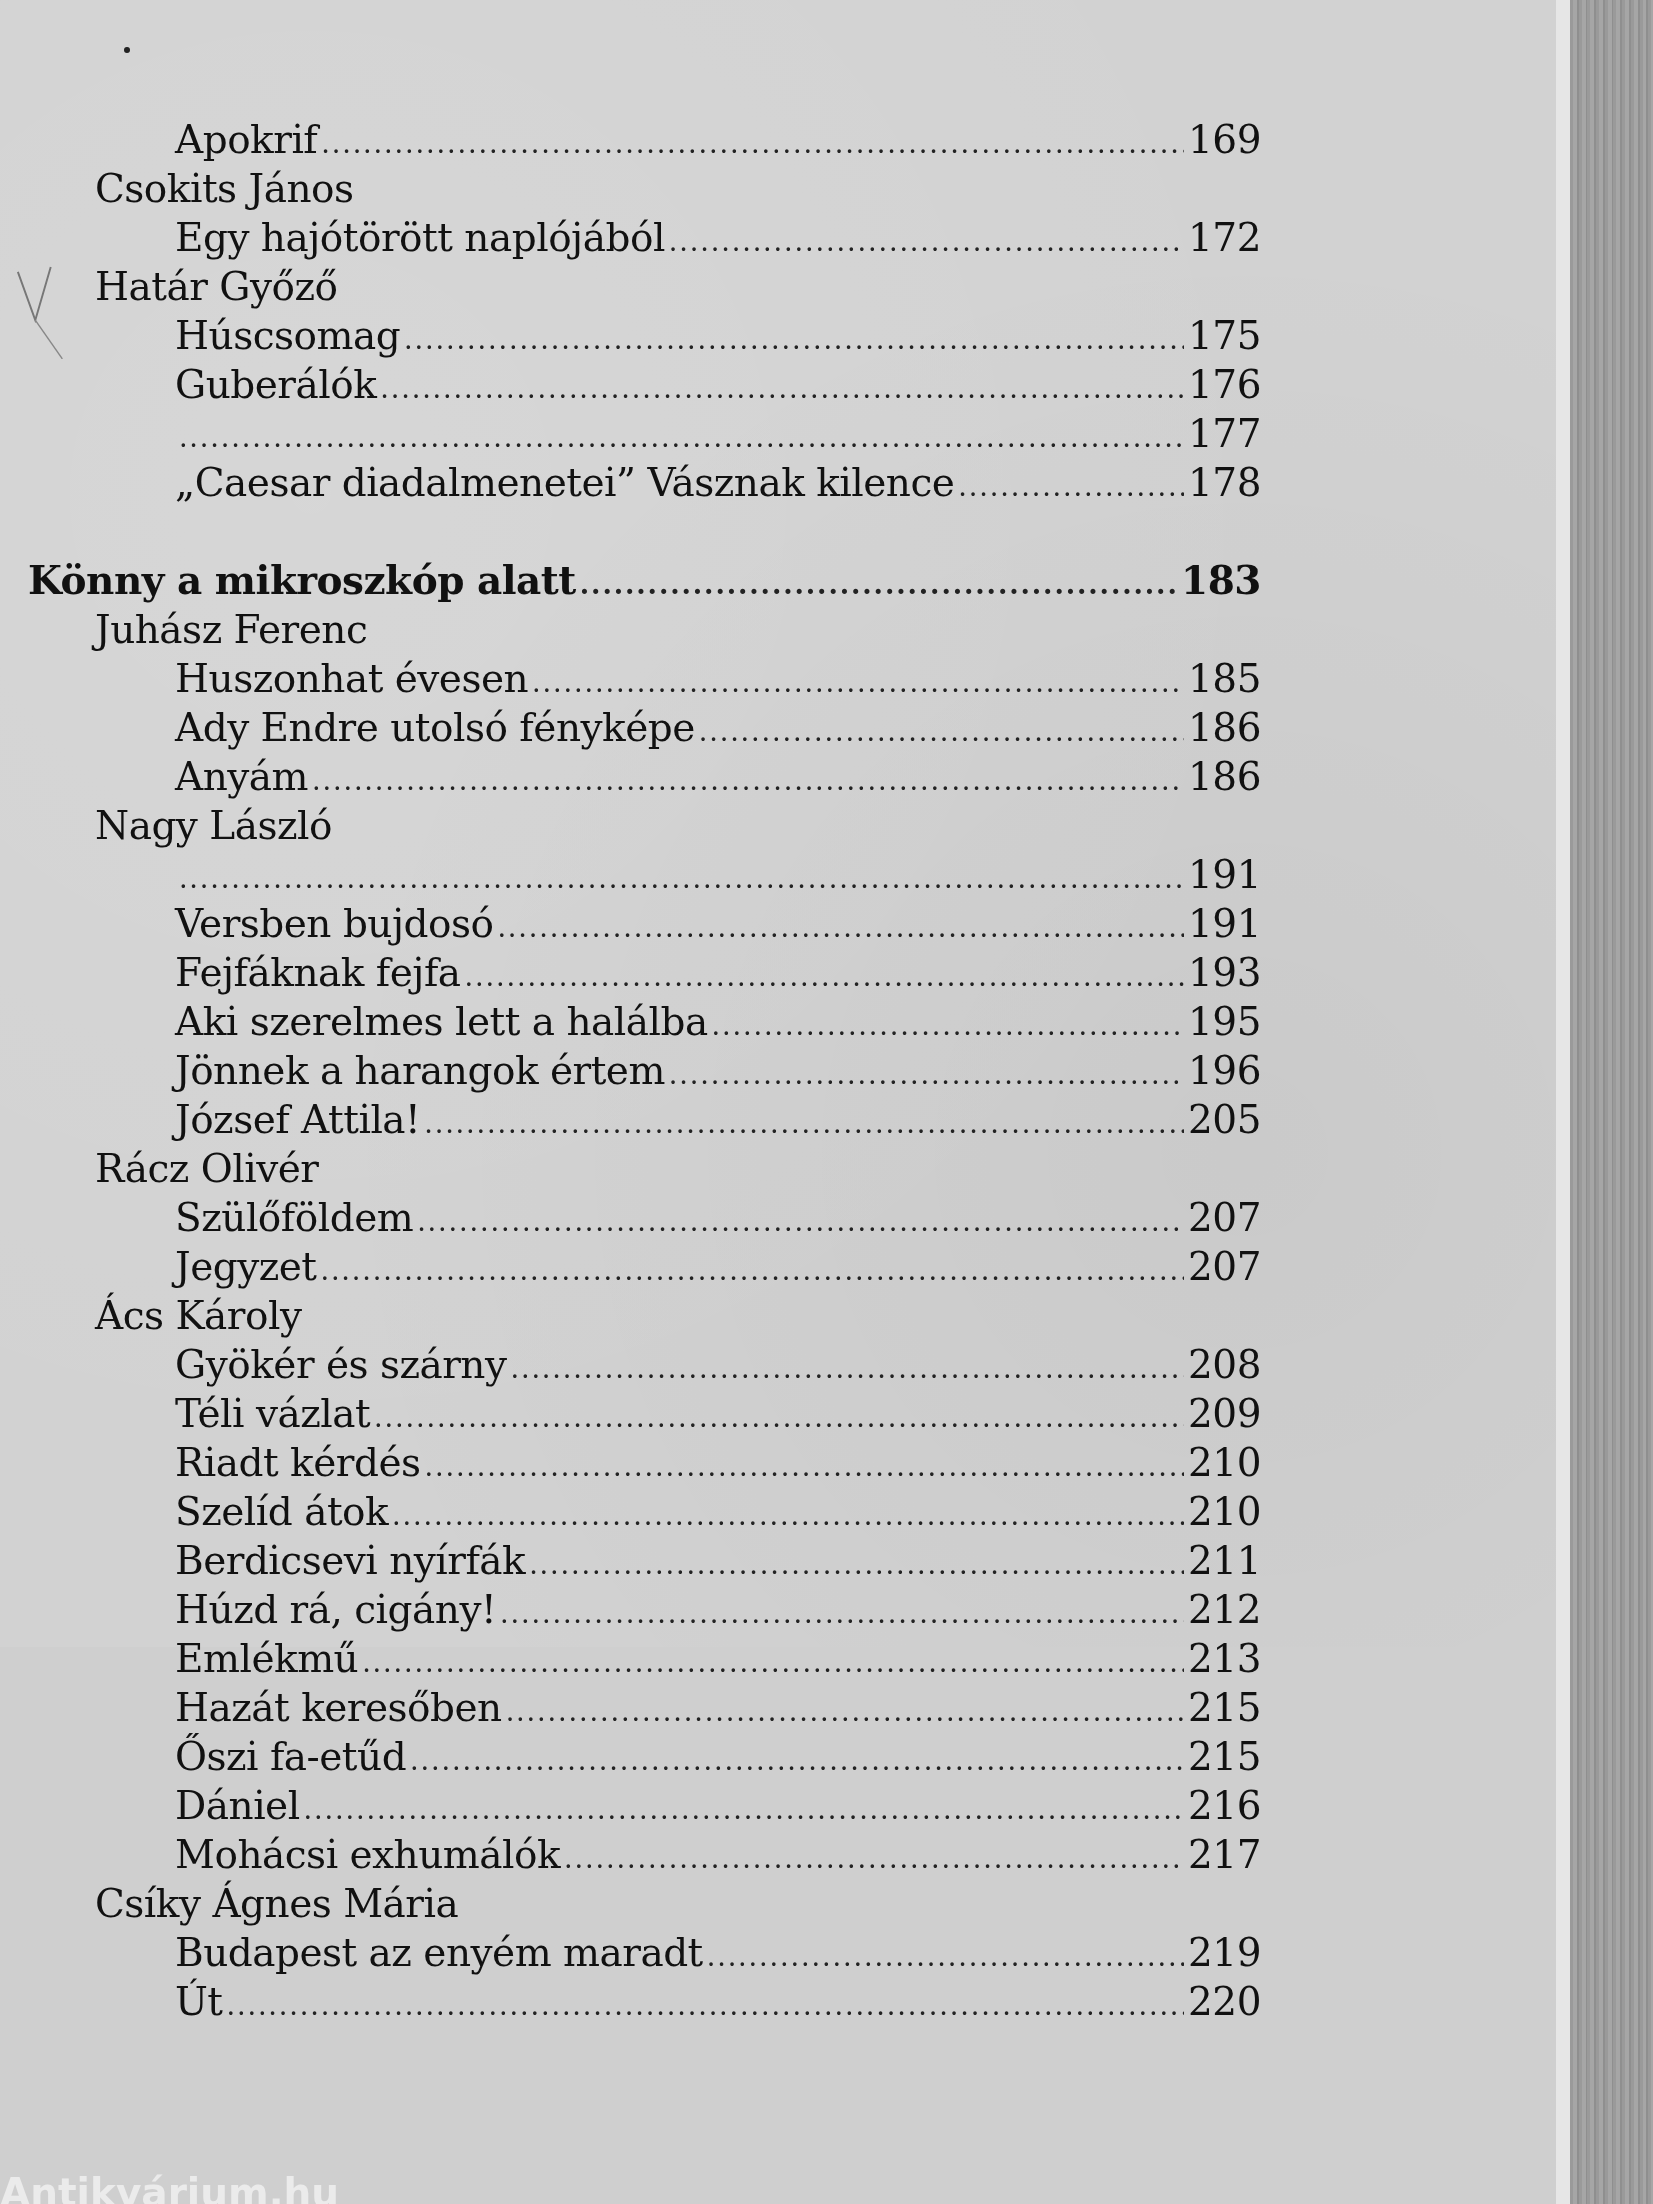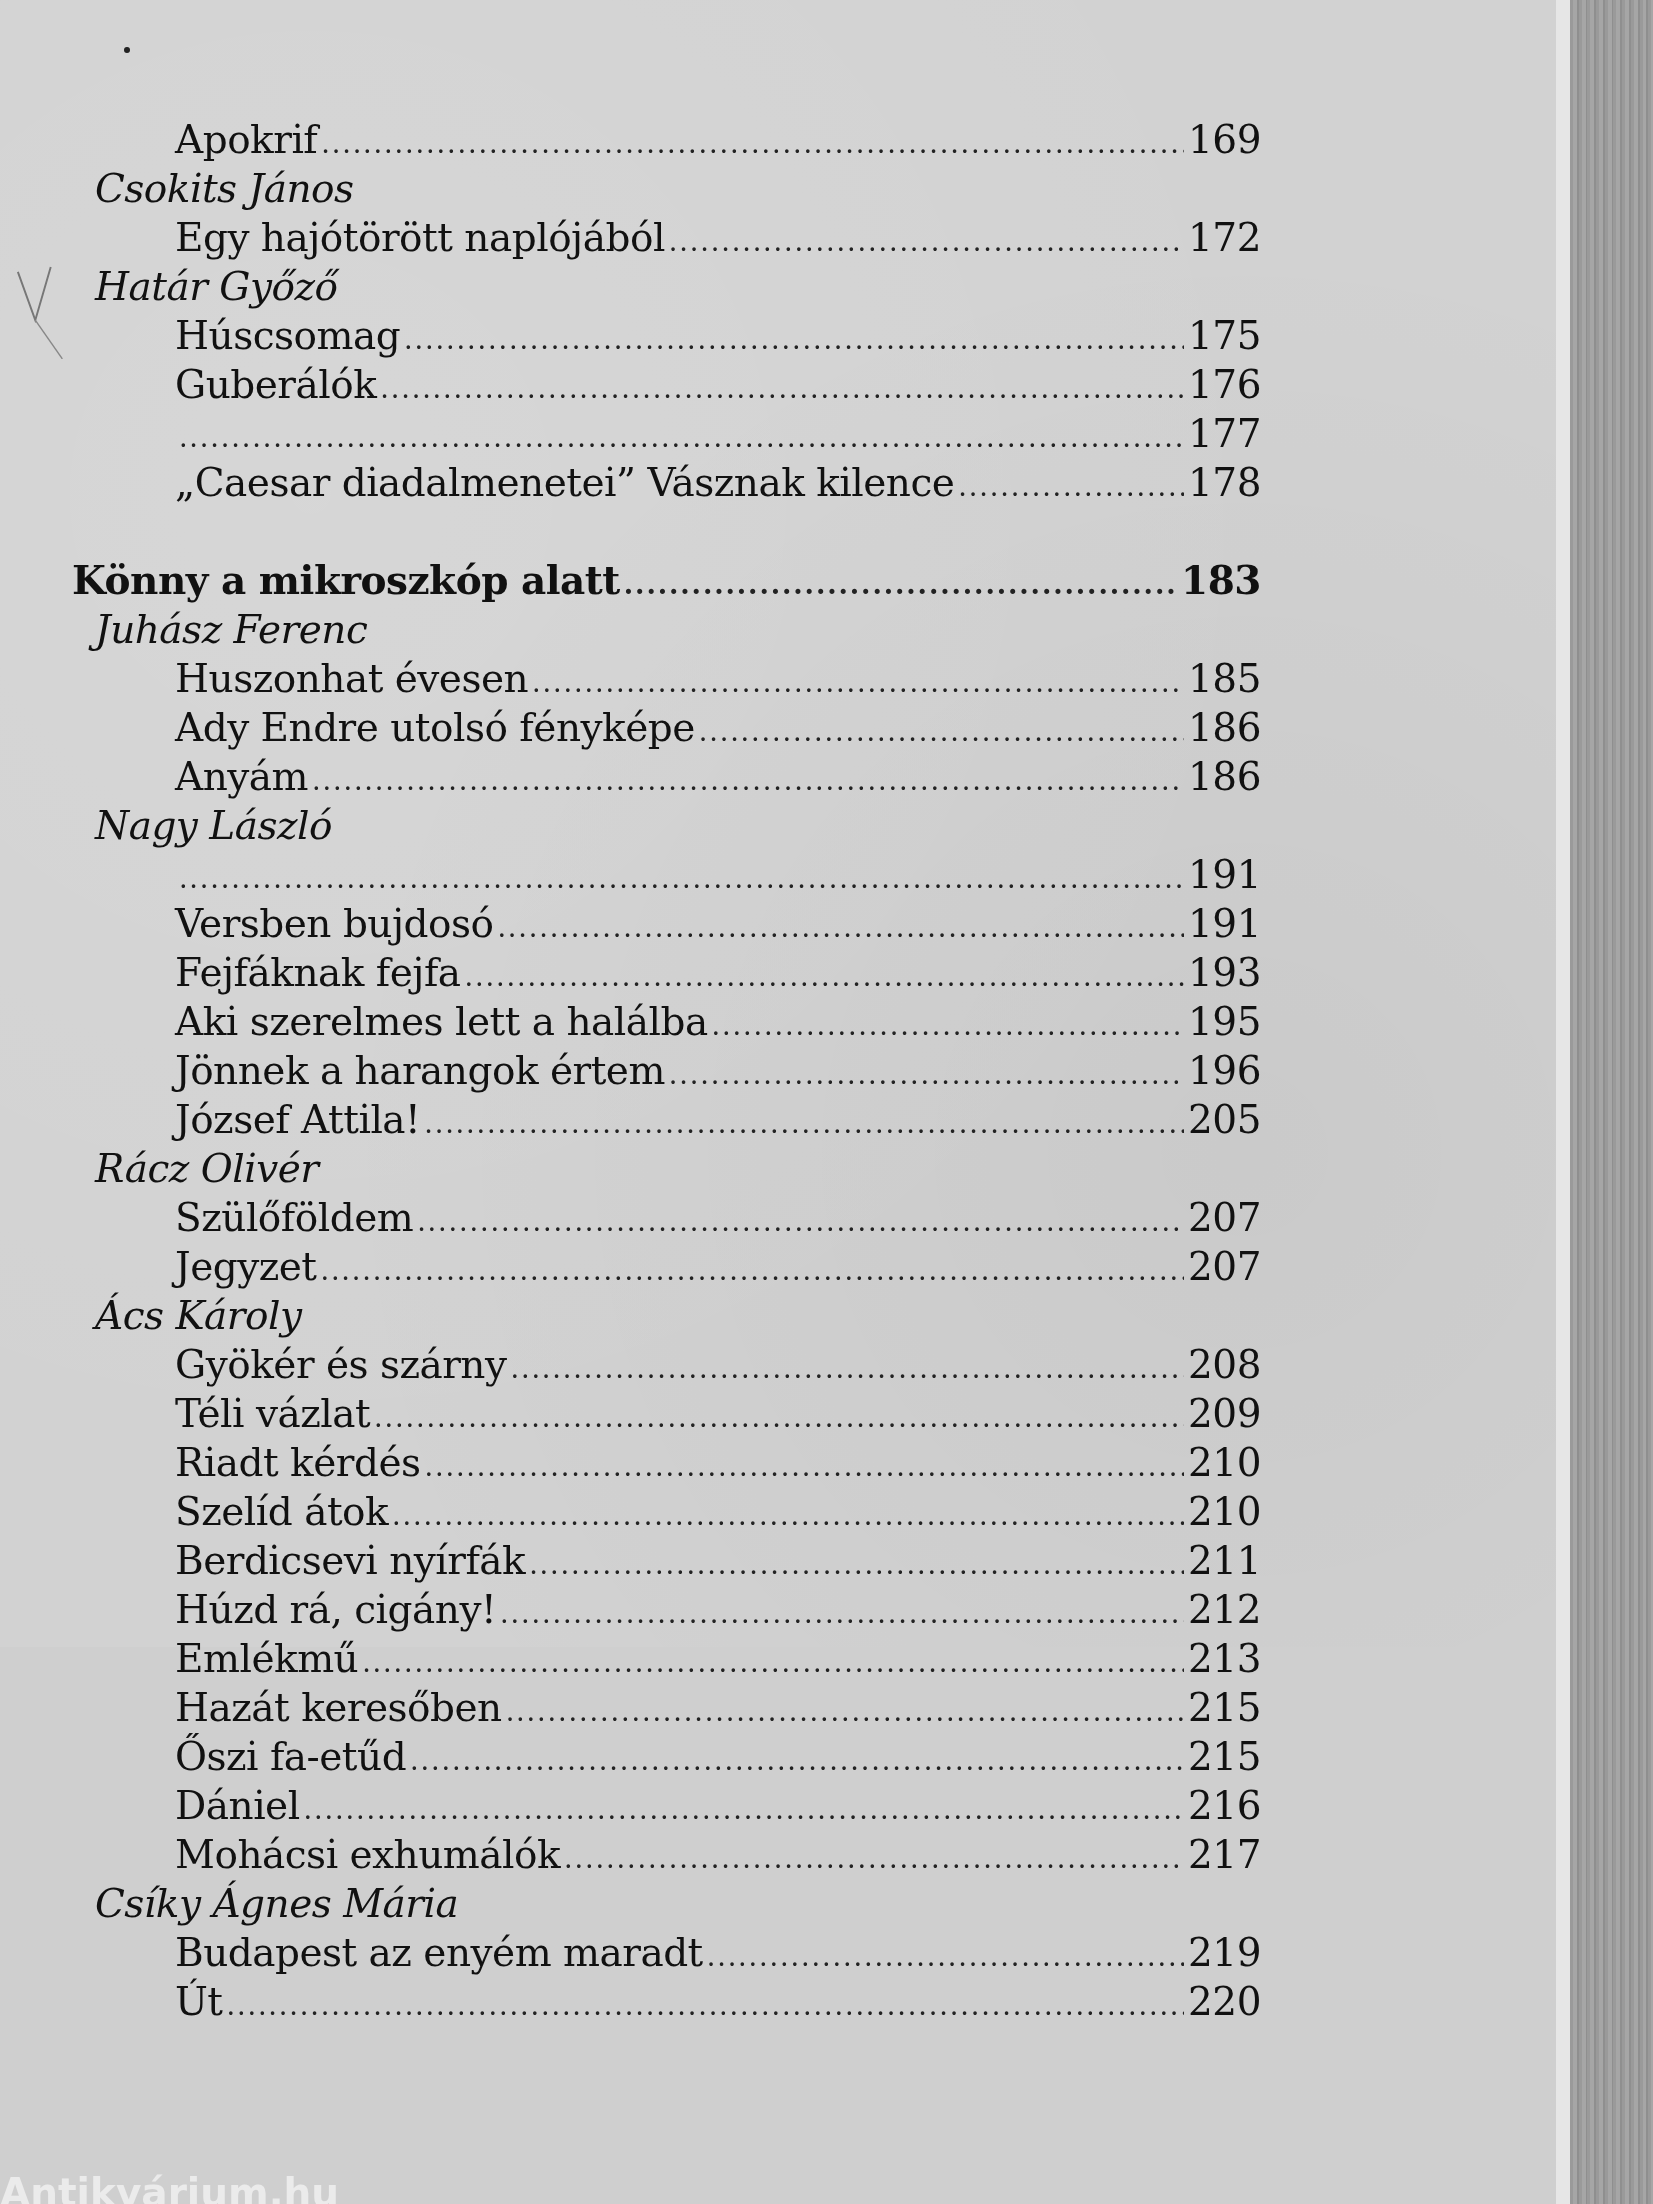--- a/index.html
+++ b/index.html
@@ -42,22 +42,22 @@
   .row.gap { height: 49px; }
   .row .title { white-space: nowrap; }
   .row .leader {
     flex: 1; overflow: hidden; white-space: nowrap; margin: 0 3.9px;
     font-size: 27px; letter-spacing: 1.9px; color: #222;
   }
   .row .leader::before {
     content: "..........................................................................................................................................................................................";
   }
   .row .page-num { white-space: nowrap; }
-  .lvl0 { padding-left: 72px; }
-  .lvl1 { padding-left: 95px; font-style: italic; }
+  .lvl0 { padding-left: 28px; }
+  .lvl1 { padding-left: 95px; }
   .lvl2 { padding-left: 175px; }
   .watermark {
     position: absolute; left: 0; top: 2170px; font-size: 39px; color: #f2f2f2;
     font-family: "DejaVu Sans", "Liberation Sans", sans-serif; font-weight: bold;
     opacity: 0.8;
   }
 </style>
 </head>
 <body>
 

